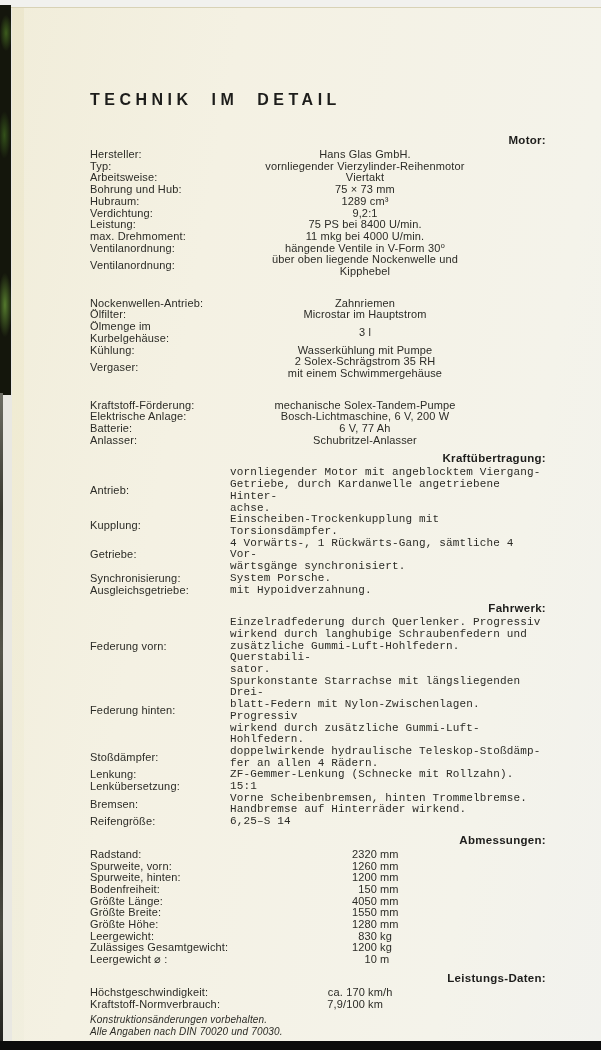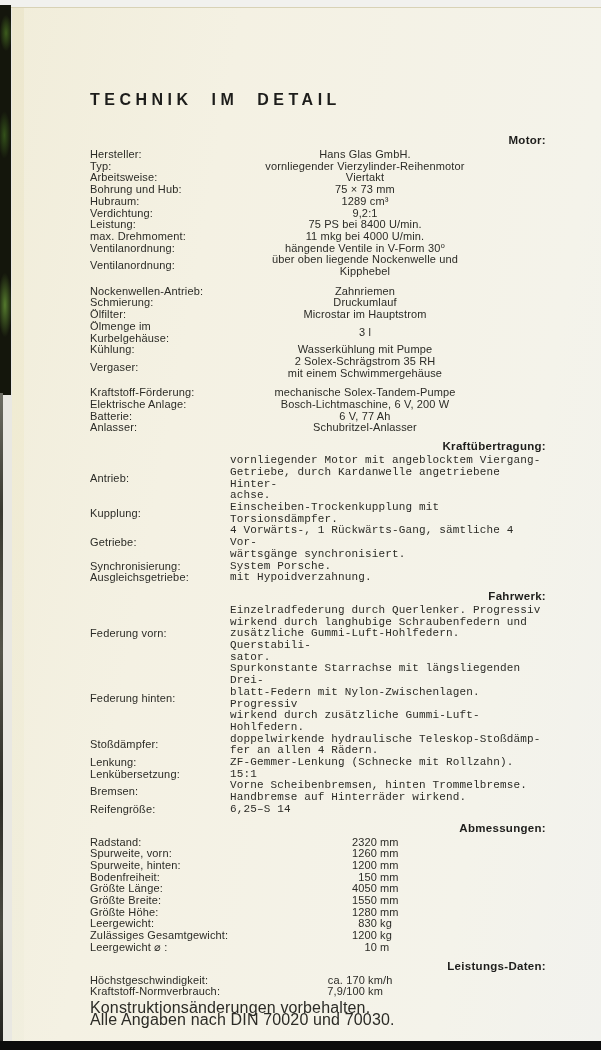--- a/index.html
+++ b/index.html
@@ -48,31 +48,32 @@
     color:#1d1d1b;white-space:nowrap;
   }
   .content{font-size:11px;line-height:11.7px;letter-spacing:0.15px;}
   .sec{margin-top:6px;}
   .sec-heading{
     margin:0 0 2px 0;
     font-size:11.5px;font-weight:bold;line-height:13px;
     letter-spacing:0.3px;color:#1d1d1b;text-align:right;
   }
   .row{display:flex;align-items:center;}
-  .row-gap{margin-top:8px;}
+  .row-gap{margin-top:20px;}
   .label{width:140px;flex:none;}
   .center .value{width:270px;text-align:center;white-space:pre-line;}
   .block .value{flex:1;white-space:pre-line;font-family:Liberation Mono, monospace;}
   .dims .num{width:147px;text-align:right;}
   .perf .num{width:135px;text-align:right;}
   .unit{margin-left:3px;}
   .footer{
     margin-top:4px;
-    font-size:16px;line-height:11.9px;letter-spacing:0.15px;
+    font-size:10px;line-height:11.9px;letter-spacing:0.15px;
     white-space:pre-line;
+    font-style:italic;
   }
 </style>
 </head>
 <body>
 
 <div class="top-band"></div>
 
 <div class="paper">
   <h1 class="title">TECHNIK IM DETAIL</h1>
   <div class="content">
@@ -117,24 +118,20 @@
         <div class="row">
           <div class="label">Ventilanordnung:</div>
           <div class="value">über oben liegende Nockenwelle und
 Kipphebel</div>
         </div>
         <div class="row row-gap">
           <div class="label">Nockenwellen-Antrieb:</div>
           <div class="value">Zahnriemen</div>
         </div>
         <div class="row">
-          <div class="label">Schmierung:</div>
-          <div class="value">Druckumlauf</div>
-        </div>
-        <div class="row">
           <div class="label">Ölfilter:</div>
           <div class="value">Microstar im Hauptstrom</div>
         </div>
         <div class="row">
           <div class="label">Ölmenge im Kurbelgehäuse:</div>
           <div class="value">3 l</div>
         </div>
         <div class="row">
           <div class="label">Kühlung:</div>
           <div class="value">Wasserkühlung mit Pumpe</div>

